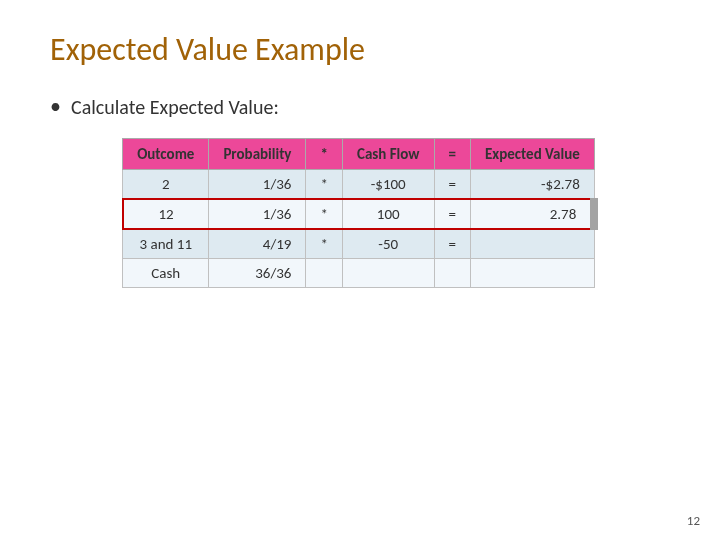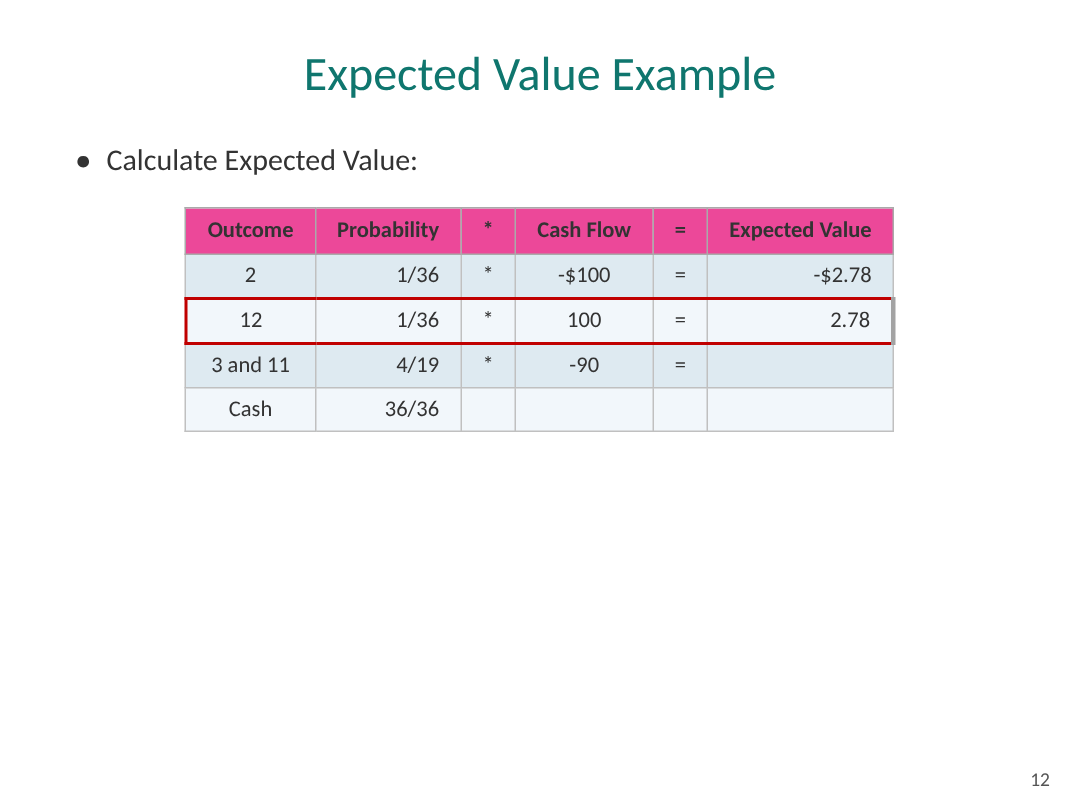--- a/index.html
+++ b/index.html
@@ -22,22 +22,22 @@
       height: 540px;
       padding: 30px 50px 20px 50px;
       display: flex;
       flex-direction: column;
       align-items: flex-start;
     }
 
     .slide-title {
       font-size: 32px;
       font-weight: 400;
-      color: #0f766e;
-      text-align: center;
+      color: #a16207;
+      text-align: left;
       width: 100%;
       margin-bottom: 24px;
     }
 
     .bullet-point {
       font-size: 20px;
       color: #333333;
       margin-bottom: 18px;
       display: flex;
       align-items: center;
@@ -101,21 +101,21 @@
     tbody tr.row-highlighted td {
       border-top: 2px solid #c00000;
       border-bottom: 2px solid #c00000;
     }
 
     tbody tr.row-highlighted td:first-child {
       border-left: 2px solid #c00000;
     }
 
     tbody tr.row-highlighted td:last-child {
-      border-right: 3px solid #a3a3a3;
+      border-right: 8px solid #a3a3a3;
     }
   </style>
 </head>
 <body>
 
 <div class="slide-container">
 
   <h1 class="slide-title">Expected Value Example</h1>
 
   <div class="bullet-point">
@@ -149,21 +149,21 @@
             <td class="col-probability">1/36</td>
             <td class="col-star">*</td>
             <td class="col-cashflow">100</td>
             <td class="col-eq">=</td>
             <td class="col-ev">2.78</td>
           </tr>
           <tr>
             <td class="col-outcome">3 and 11</td>
             <td class="col-probability">4/19</td>
             <td class="col-star">*</td>
-            <td class="col-cashflow">-90</td>
+            <td class="col-cashflow">-50</td>
             <td class="col-eq">=</td>
             <td class="col-ev"></td>
           </tr>
           <tr>
             <td class="col-outcome">Cash</td>
             <td class="col-probability">36/36</td>
             <td class="col-star"></td>
             <td class="col-cashflow"></td>
             <td class="col-eq"></td>
             <td class="col-ev"></td>

